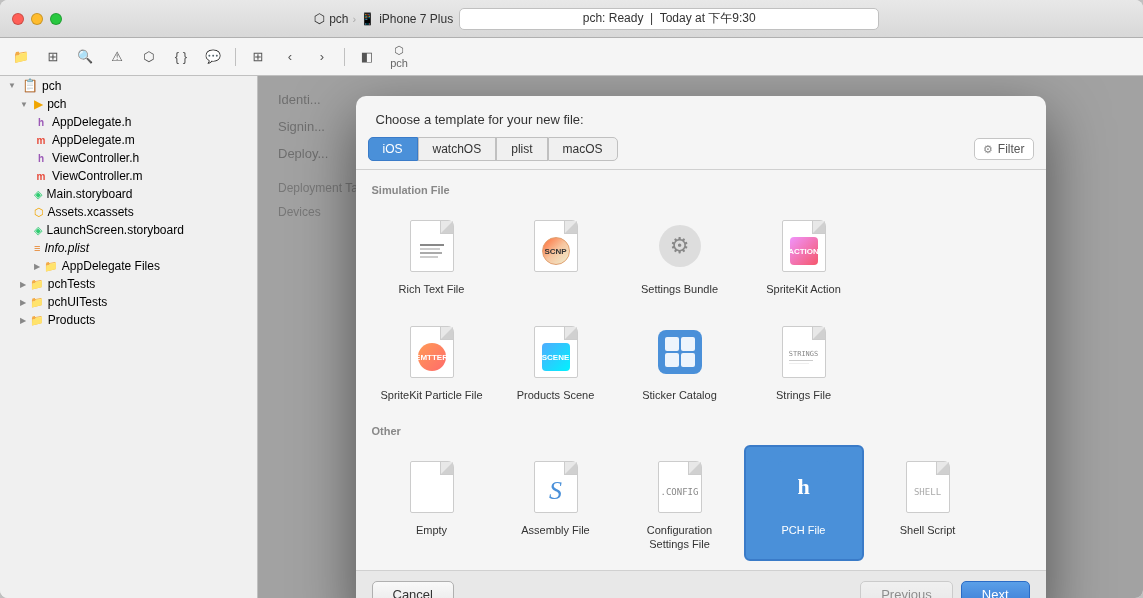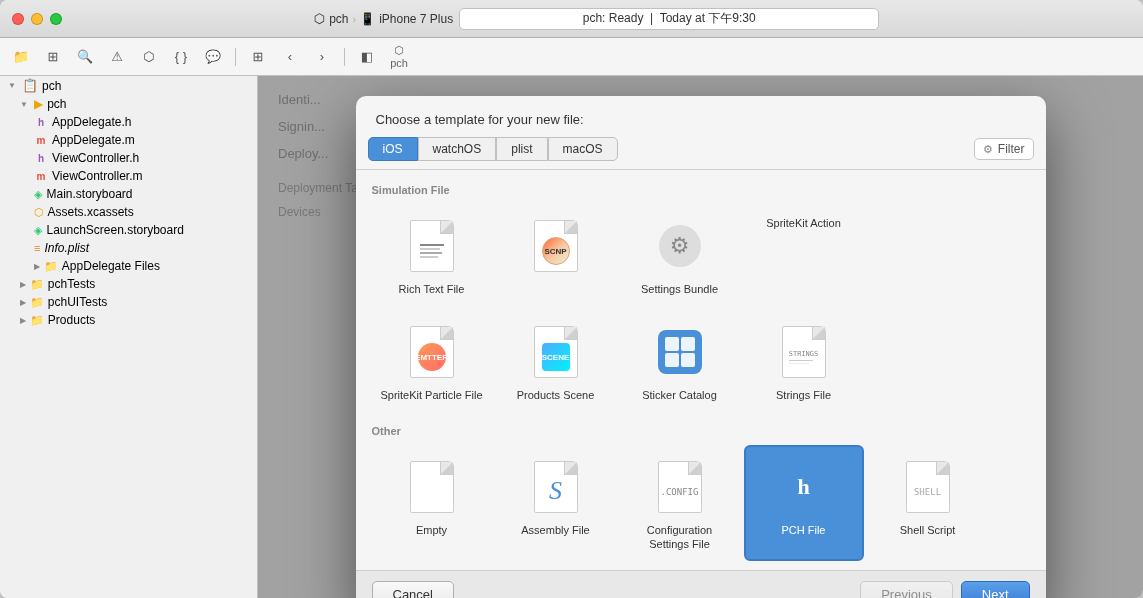--- a/index.html
+++ b/index.html
@@ -566,20 +566,27 @@
               <div class="template-item">
                 <div class="template-icon-area">
                   <div class="settings-bundle-icon">
                     <span style="font-size:22px; color:#888;">⚙</span>
                   </div>
                 </div>
                 <span class="template-name">Settings Bundle</span>
               </div>
 
               <div class="template-item">
+                <div class="template-icon-area">
+                  <div class="file-base">
+                    <div style="display:flex; align-items:center; justify-content:center; padding-top:10px;">
+                      <div style="background: linear-gradient(135deg, #f093fb, #f5576c); width:28px; height:28px; border-radius:4px; display:flex; align-items:center; justify-content:center; font-size:8px; font-weight:bold; color:white;">ACTION</div>
+                    </div>
+                  </div>
+                </div>
                 <span class="template-name">SpriteKit Action</span>
               </div>
             </div>
 
             <div class="template-grid" style="margin-top:-8px;">
 
               <div class="template-item">
                 <div class="template-icon-area">
                   <div class="file-base">
                     <div style="display:flex; align-items:center; justify-content:center; padding-top:10px;">

